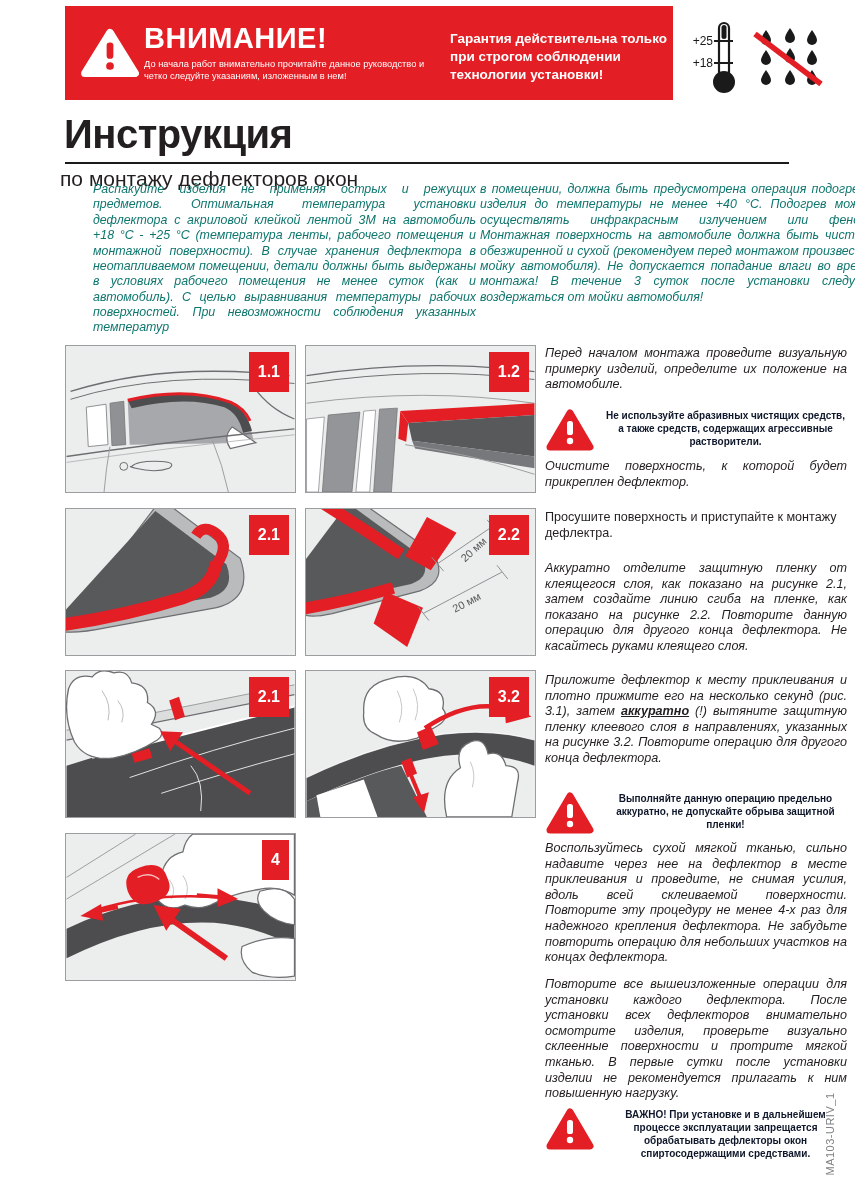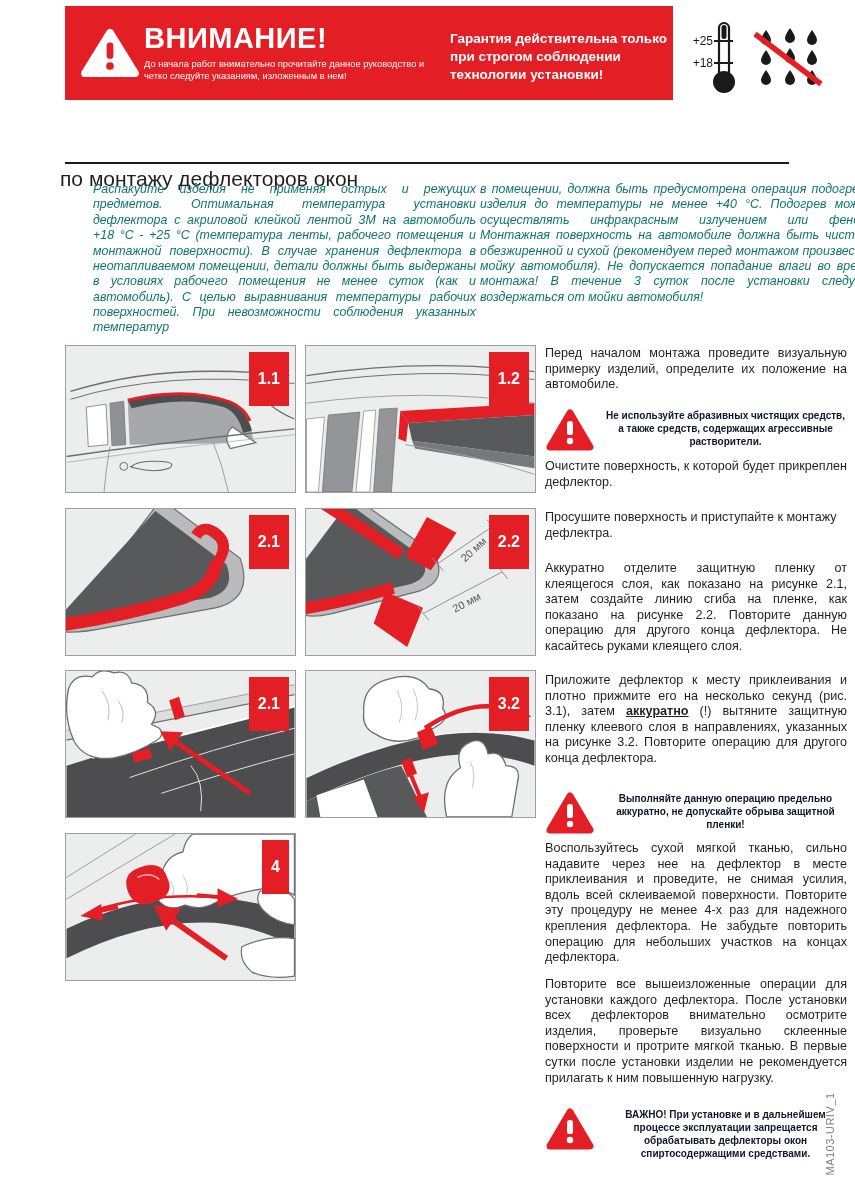--- a/index.html
+++ b/index.html
@@ -26,24 +26,24 @@
   
   .intro { position:absolute; top:182px; font-style:italic; font-size:12.4px; line-height:1.24;
            text-align:justify; color:#0f766e;margin-left:28px; }
   .intro-left  { left:65px;  width:383px; }
   .intro-right { left:452px; width:392px; }
   
   .figure { position:absolute; width:231px; height:148px; background:#eceded;
             border:1px solid #9b9da0; box-sizing:border-box; }
   .figure svg { display:block; width:100%; height:100%; }
   .fig-label { position:absolute; top:6px; right:6px; background:#e31e24; color:#fff;
-               font-weight:bold; font-size:16px; line-height:1.15; padding:18px 9px; }
+               font-weight:bold; font-size:16px; line-height:1.15; padding:11px 9px; }
   
   .step { position:absolute; left:545px; width:302px; font-size:12.6px; line-height:1.24; }
-  .justify { text-align:justify; }
+  .justify { text-align:justify;font-style:italic; }
   .step b.u { text-decoration:underline; }
   .warning { position:absolute; left:545px; width:302px; display:flex; align-items:flex-start; }
   .warning svg { flex:none; width:50px; height:44px; margin-right:9px; }
   .warning-text { color:#0f172a; font-size:10px; font-weight:bold; line-height:1.3; padding-top:1px;text-align:center; }
   
   .doc-code { position:absolute; left:770px; top:1128px; width:120px; text-align:center;
               color:#808285; font-size:11px; letter-spacing:.5px; transform:rotate(-90deg); }
   svg text.dim { font-size:11px; fill:#58595b; font-family:"Liberation Sans",sans-serif; }
 </style>
 </head>
@@ -82,20 +82,21 @@
       <path d="M14,24 q5,7 5,10 a5,5 0 1,1 -10,0 q0,-3 5,-10Z"></path>
       <path d="M38,22 q5,7 5,10 a5,5 0 1,1 -10,0 q0,-3 5,-10Z"></path>
       <path d="M60,24 q5,7 5,10 a5,5 0 1,1 -10,0 q0,-3 5,-10Z"></path>
       <path d="M14,44 q5,7 5,10 a5,5 0 1,1 -10,0 q0,-3 5,-10Z"></path>
       <path d="M38,44 q5,7 5,10 a5,5 0 1,1 -10,0 q0,-3 5,-10Z"></path>
       <path d="M60,44 q5,7 5,10 a5,5 0 1,1 -10,0 q0,-3 5,-10Z"></path>
     </g>
     <line x1="3" y1="8" x2="69" y2="58" stroke="#e31e24" stroke-width="5.5"></line>
   </svg>
 
+  <div class="doc-title">Инструкция</div>
   <div class="title-rule"></div>
   <div class="doc-subtitle">по монтажу дефлекторов окон</div>
 
   <div class="intro intro-left">Распакуйте изделия не применяя острых и режущих предметов. Оптимальная температура установки дефлектора с акриловой клейкой лентой 3М на автомобиль +18 °С - +25 °С (температура ленты, рабочего помещения и монтажной поверхности). В случае хранения дефлектора в неотапливаемом помещении, детали должны быть выдержаны в условиях рабочего помещения не менее суток (как и автомобиль). С целью выравнивания температуры рабочих поверхностей. При невозможности соблюдения указанных температур</div>
   <div class="intro intro-right">в помещении, должна быть предусмотрена операция подогрева изделия до температуры не менее +40 °С. Подогрев можно осуществлять инфракрасным излучением или феном. Монтажная поверхность на автомобиле должна быть чистой, обезжиренной и сухой (рекомендуем перед монтажом произвести мойку автомобиля). Не допускается попадание влаги во время монтажа! В течение 3 суток после установки следует воздержаться от мойки автомобиля!</div>
 
   <div class="figure" style="left:65px;top:345px">
     <svg viewBox="0 0 231 148">
       <rect width="231" height="148" fill="#eceded"></rect>
       <path d="M4,46 Q100,16 226,30" fill="none" stroke="#6d6e71" stroke-width="1.4"></path>

